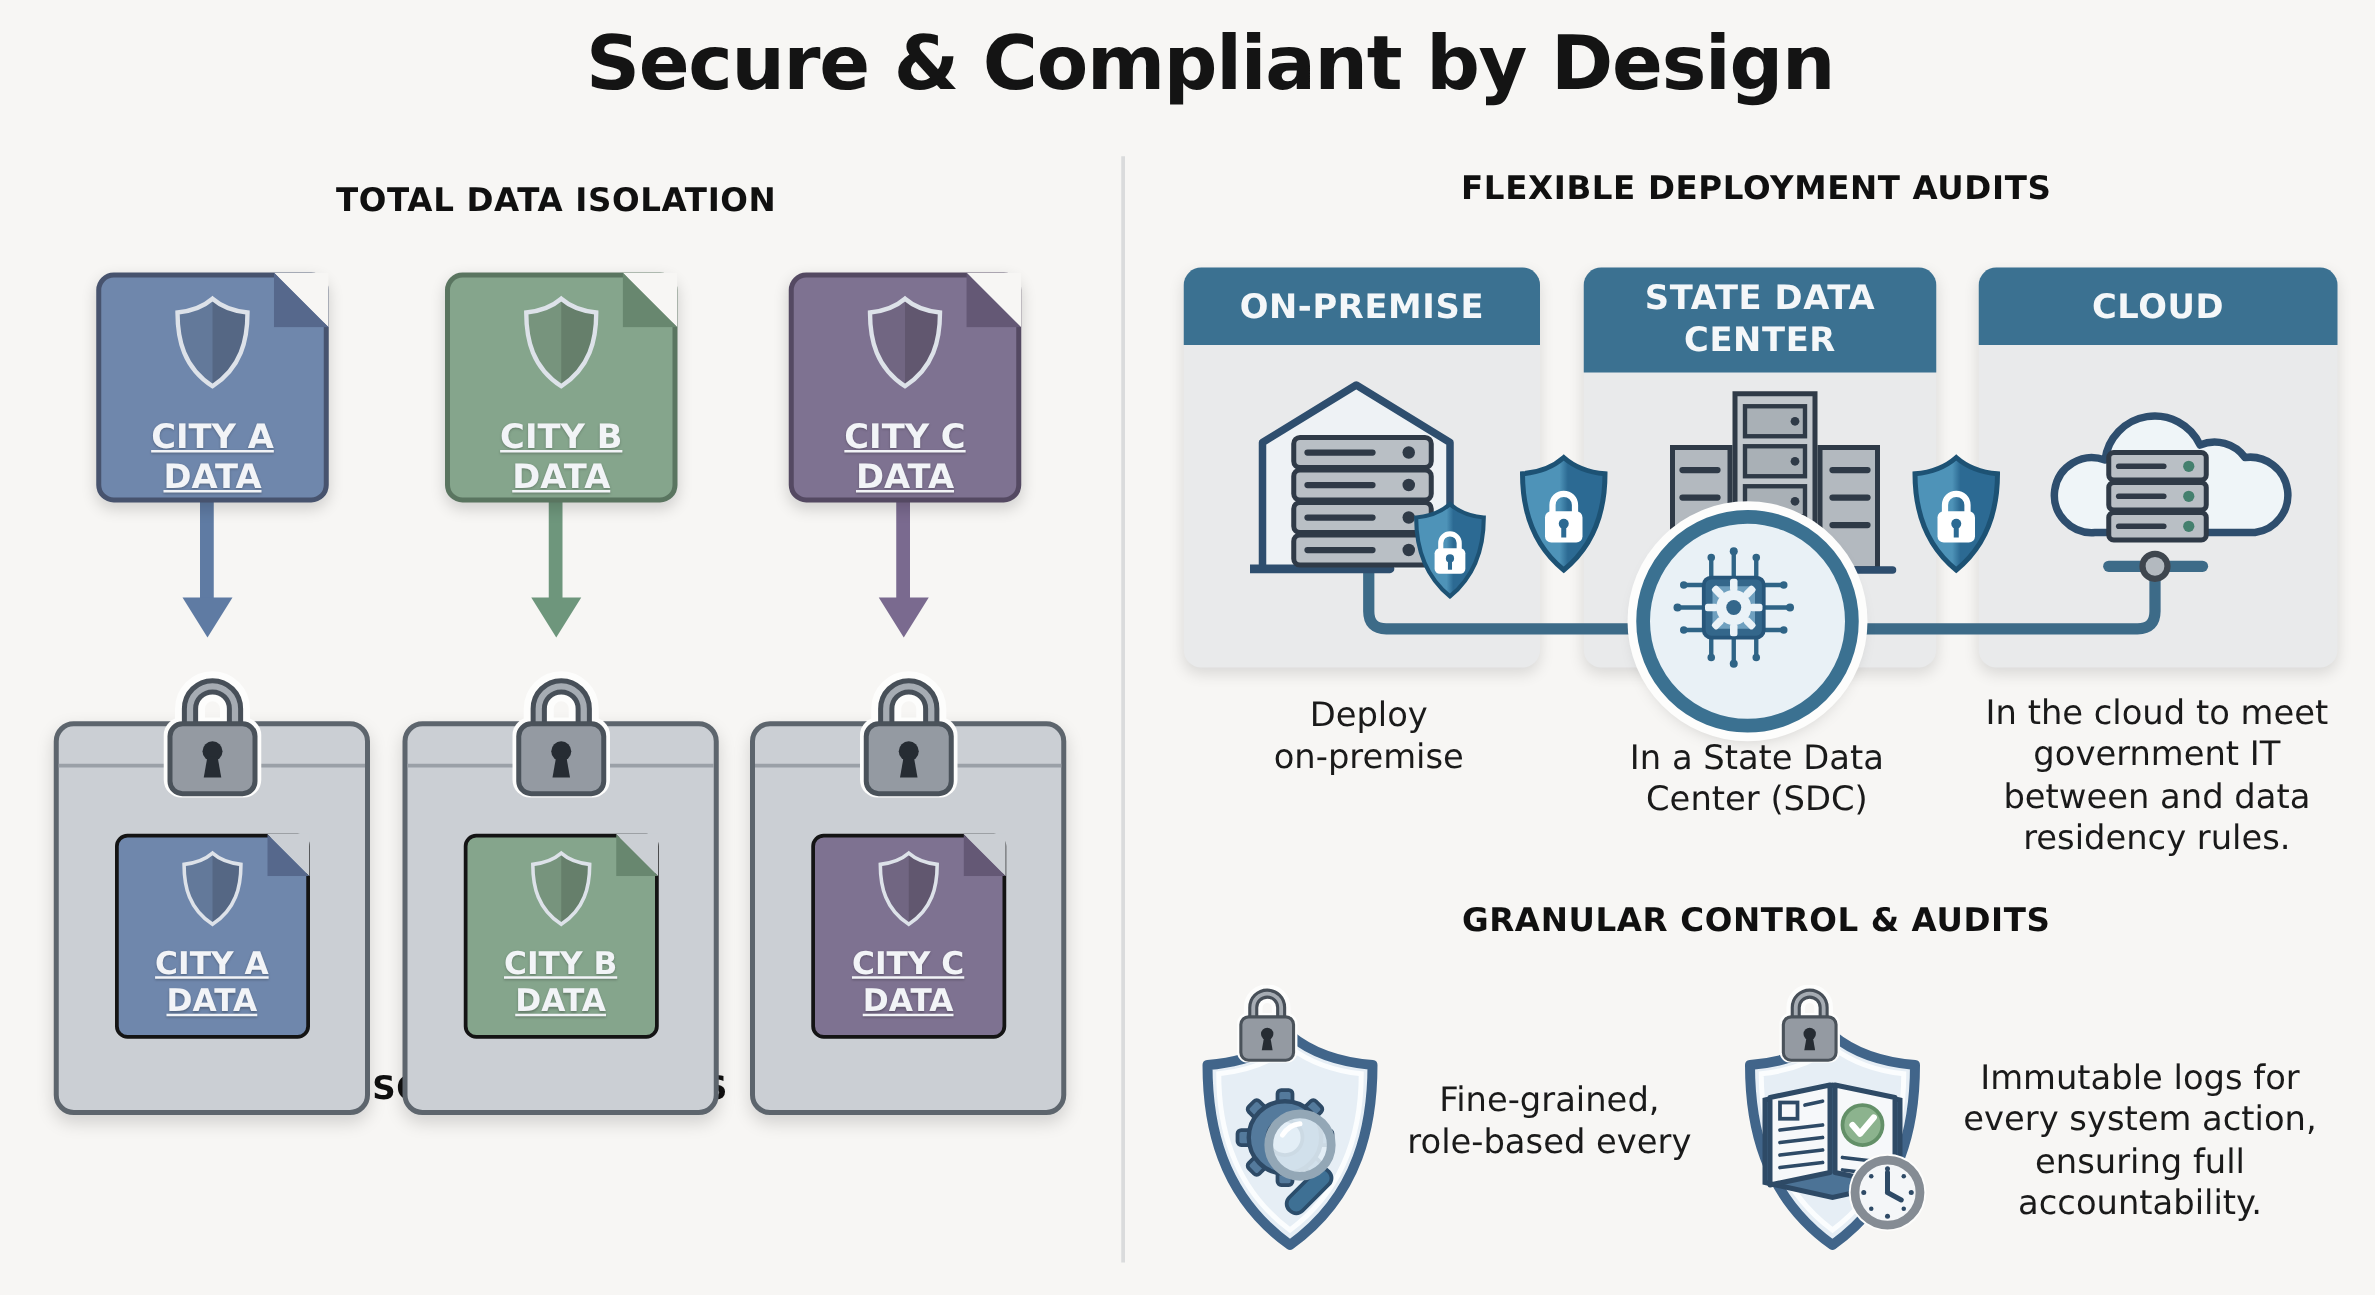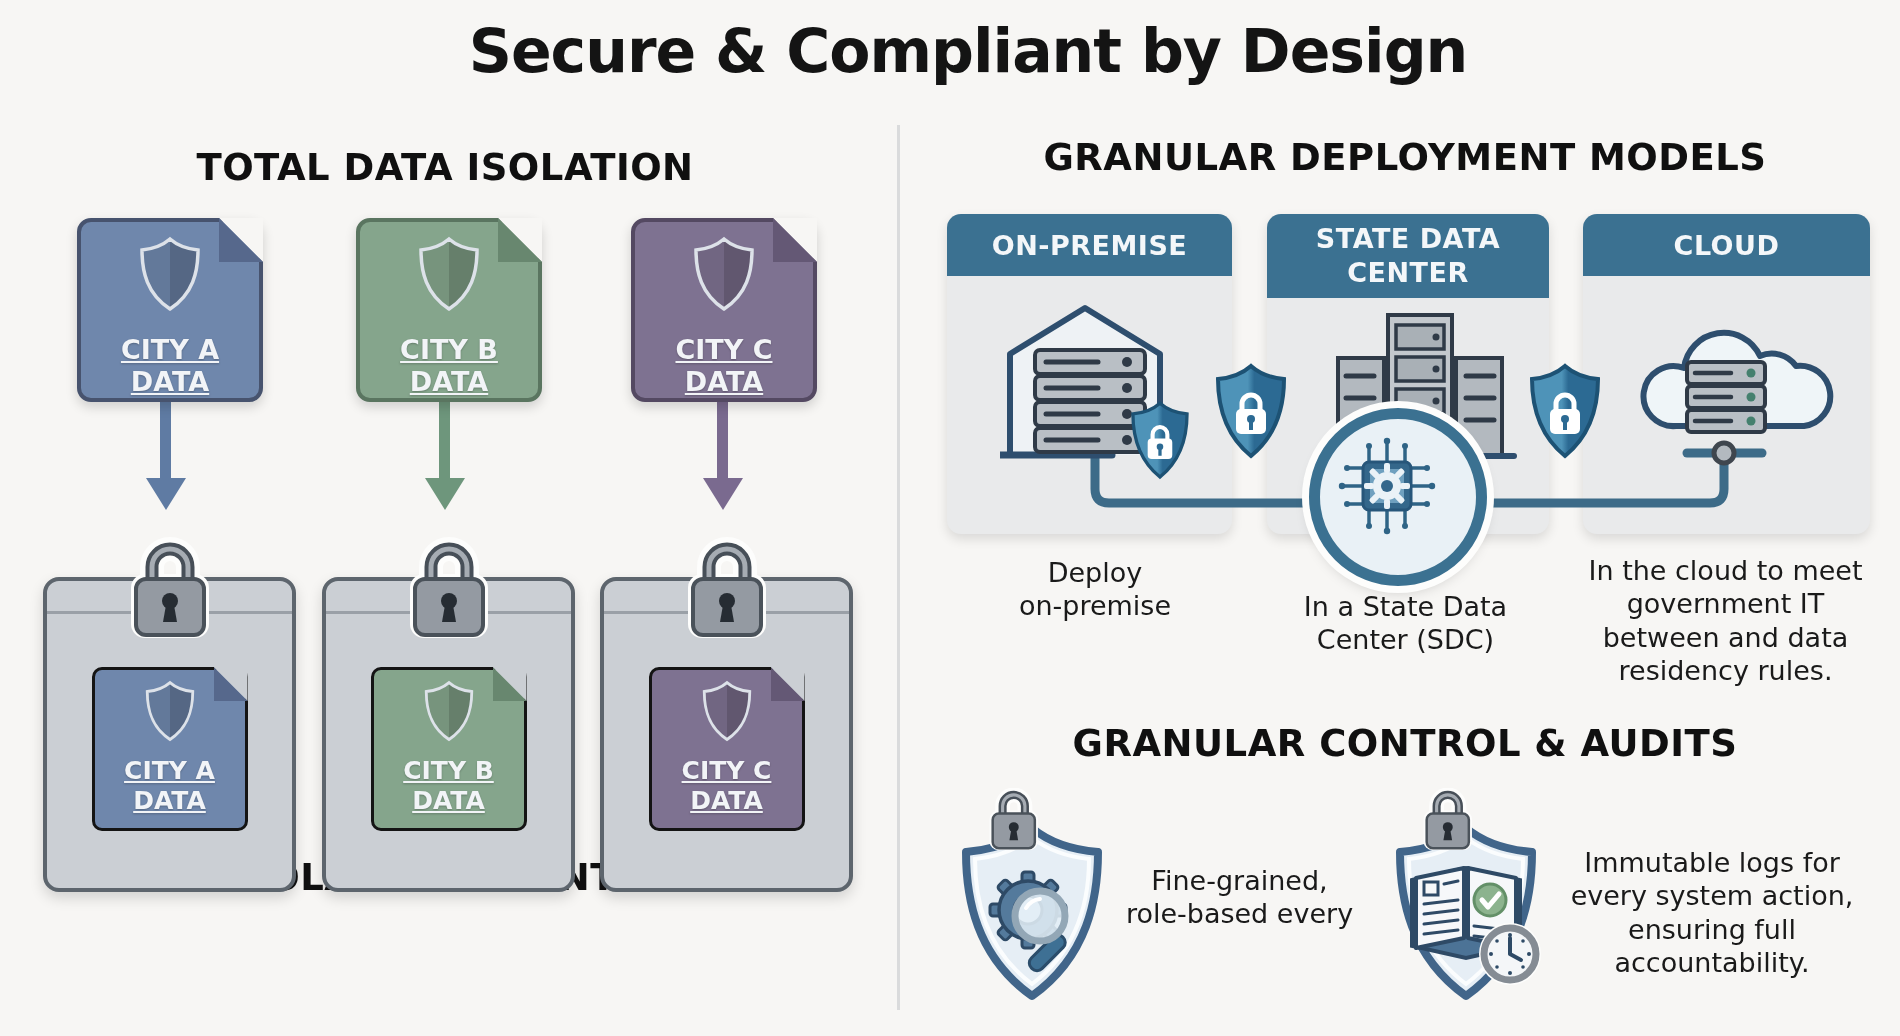--- a/index.html
+++ b/index.html
@@ -11,21 +11,21 @@
   }
   .abs{position:absolute;}
   h1,h2,h3,p{margin:0;}
 
   .title{
     left:18px; top:16px; width:1900px; text-align:center;
     font-size:60px; font-weight:bold; letter-spacing:-1px; color:#141414;
   }
   .divider{ left:897px; top:125px; width:3px; height:885px; background:#dadbdc; }
 
-  .sec-head{ font-size:37px; font-weight:bold; letter-spacing:.5px; text-align:center; color:#101010;}
+  .sec-head{ font-size:26px; font-weight:bold; letter-spacing:.5px; text-align:center; color:#101010;}
   #iso-heading{ left:0; top:146px; width:890px; }
   #tenants-heading{ left:0; top:856px; width:870px; }
   #deploy-heading{ left:940px; top:136px; width:930px; }
   #granular-heading{ left:940px; top:722px; width:930px; }
 
   .ml{ white-space:pre-line; }
   .caption{ font-size:27px; line-height:1.24; text-align:center; color:#1a1a1a; }
   #tenants-desc{ left:70px; top:928px; width:730px; }
   #cap-onprem{ left:990px; top:556px; width:210px; }
   #cap-sdc{ left:1278px; top:590px; width:255px; }
@@ -224,21 +224,21 @@
         <use href="#shieldp" fill="rgba(0,0,0,0.10)"></use>
         <use href="#shieldp" clip-path="url(#clip-right)" fill="rgba(0,0,0,0.14)"></use>
         <use href="#shieldp" fill="none" stroke="#dde2e9" stroke-width="3.5"></use>
       </svg>
       <div class="doc-label">CITY C DATA</div>
     </div>
   </div>
 
   <h2 class="abs sec-head" id="tenants-heading">ISOLATED TENANTS</h2>
 
-  <h2 class="abs sec-head" id="deploy-heading">GRANULAR DEPLOYMENT MODELS</h2>
+  <h2 class="abs sec-head" id="deploy-heading">FLEXIBLE DEPLOYMENT AUDITS</h2>
 
   <div class="abs deploy-card" style="left:947px;width:285px">
     <h3 class="dc-header" style="height:62px">ON-PREMISE</h3>
   </div>
   <div class="abs deploy-card" style="left:1583px;width:287px">
     <h3 class="dc-header" style="height:62px">CLOUD</h3>
   </div>
   <div class="abs deploy-card" style="left:1267px;width:282px">
     <h3 class="dc-header ml" style="height:84px;line-height:1.25">STATE DATA
 CENTER</h3>

